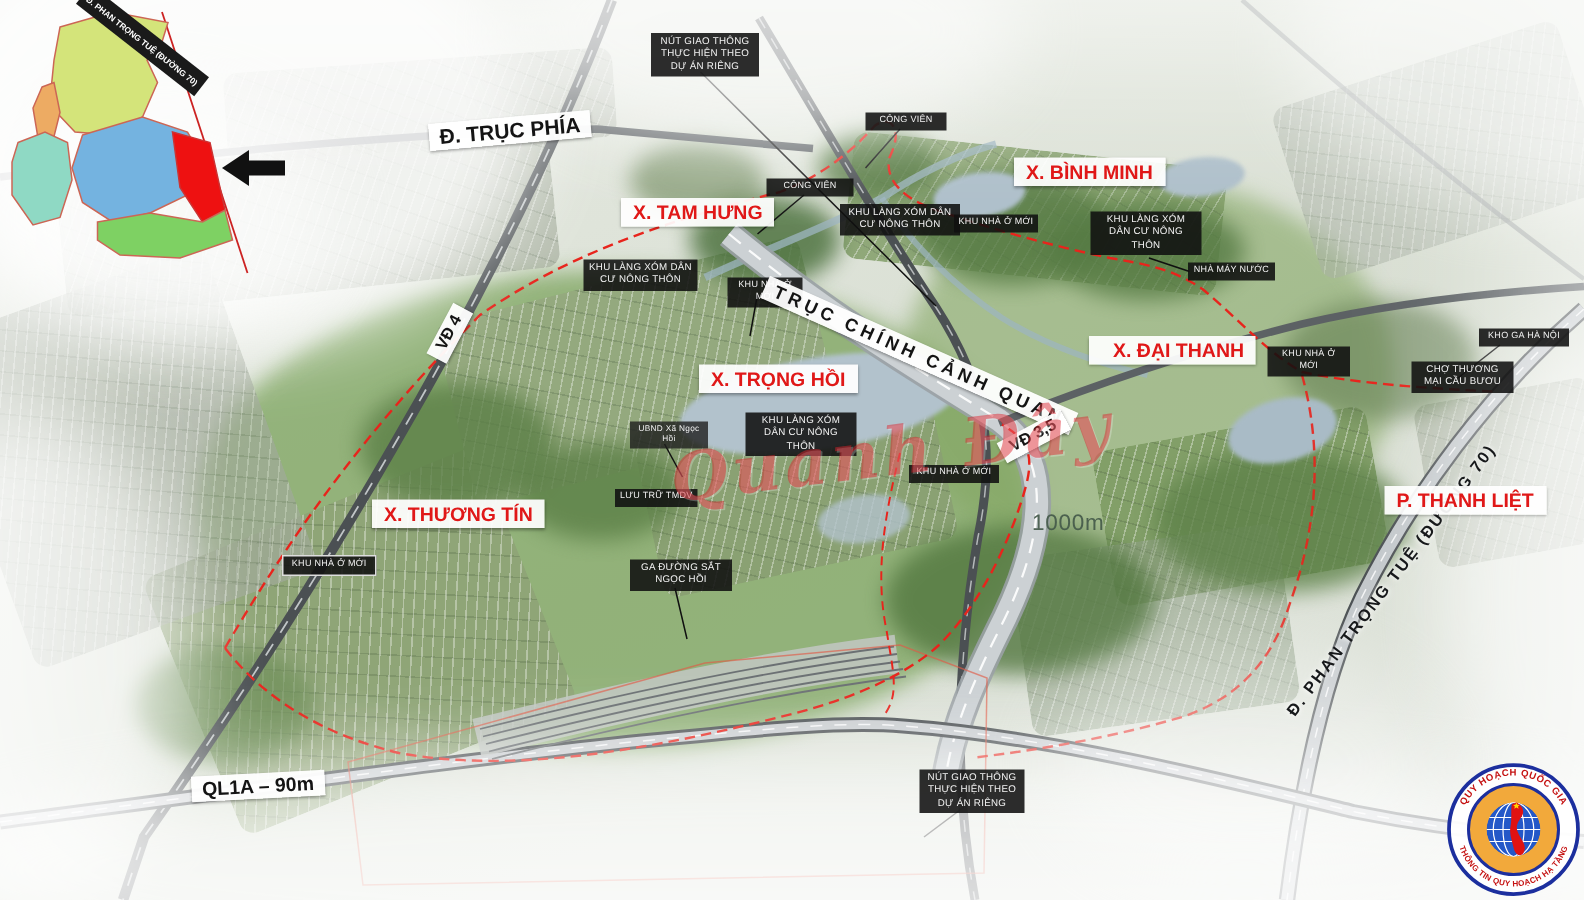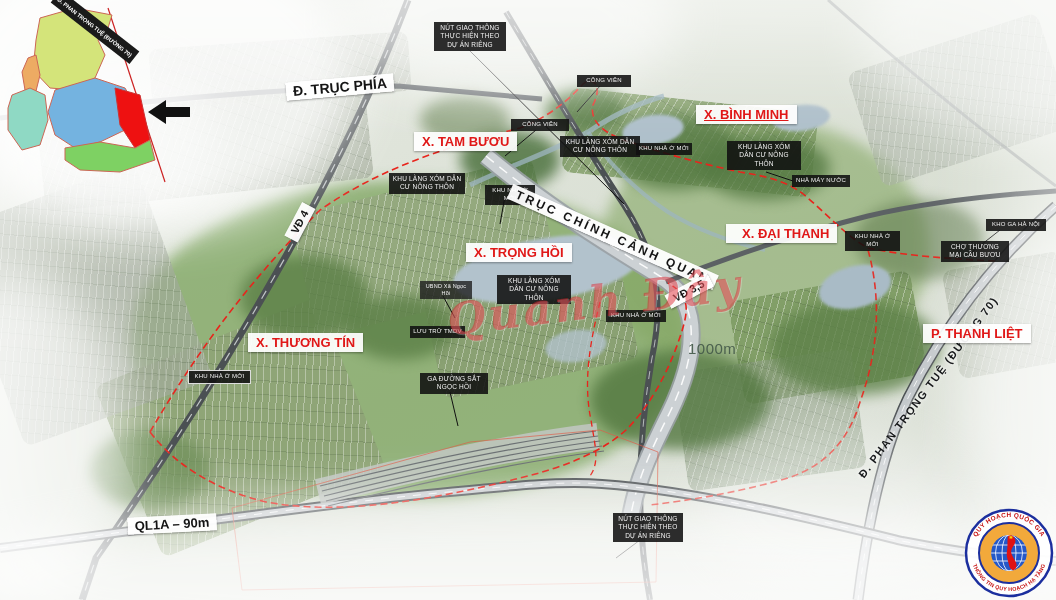--- a/index.html
+++ b/index.html
@@ -150,22 +150,22 @@
     <polygon points="55,90 95,78 125,88 135,105 125,130 100,142 75,148 55,135 48,112" fill="#74b3e0" stroke="#cc6655" stroke-width="1"></polygon>
     <polygon points="115,88 140,95 150,140 135,148 120,125" fill="#ee1111" stroke="#cc3333" stroke-width="1"></polygon>
     <polygon points="65,148 100,142 135,148 150,140 155,160 120,172 80,170 65,160" fill="#7ed163" stroke="#cc6655" stroke-width="1"></polygon>
     <g transform="translate(95,27) rotate(38)">
       <rect x="-50" y="-8" width="100" height="16" fill="#1a1a1a"></rect>
       <text x="0" y="2.5" text-anchor="middle" font-size="5.6" font-weight="bold" fill="#ffffff">Đ. PHAN TRỌNG TUỆ (ĐƯỜNG 70)</text>
     </g>
     <polygon points="148,112 166,100 166,107 190,107 190,117 166,117 166,124" fill="#111111"></polygon>
   </svg>
 
-  <div class="area-label" style="left:414px;top:132px;">X. TAM BƯƠU</div>
-  <div class="area-label" style="left:696px;top:105px;text-decoration:underline;">X. BÌNH MINH</div>
+  <div class="area-label" style="left:414px;top:132px;">X. TAM HƯNG</div>
+  <div class="area-label" style="left:676px;top:105px;">X. BÌNH MINH</div>
   <div class="area-label" style="left:726px;top:224px;padding-left:16px;">X. ĐẠI THANH</div>
   <div class="area-label" style="left:466px;top:243px;">X. TRỌNG HỒI</div>
   <div class="area-label" style="left:248px;top:333px;">X. THƯƠNG TÍN</div>
   <div class="area-label" style="left:923px;top:294px;margin-top:30px;">P. THANH LIỆT</div>
 
   <div class="road-label" style="left:340px;top:87px;transform:translate(-50%,-50%) rotate(-5deg);font-size:14px;">Đ. TRỤC PHÍA</div>
   <div class="road-label" style="left:300px;top:222px;transform:translate(-50%,-50%) rotate(-62deg);font-size:11px;">VĐ 4</div>
   <div class="road-label" style="left:613px;top:237px;transform:translate(-50%,-50%) rotate(24deg);font-size:12px;letter-spacing:3px;">TRỤC CHÍNH CẢNH QUAN</div>
   <div class="road-label" style="left:689px;top:291px;transform:translate(-50%,-50%) rotate(-28deg);font-size:11px;">VĐ 3,5</div>
   <div class="road-label" style="left:172px;top:524px;transform:translate(-50%,-50%) rotate(-3deg);font-size:13px;">QL1A – 90m</div>

